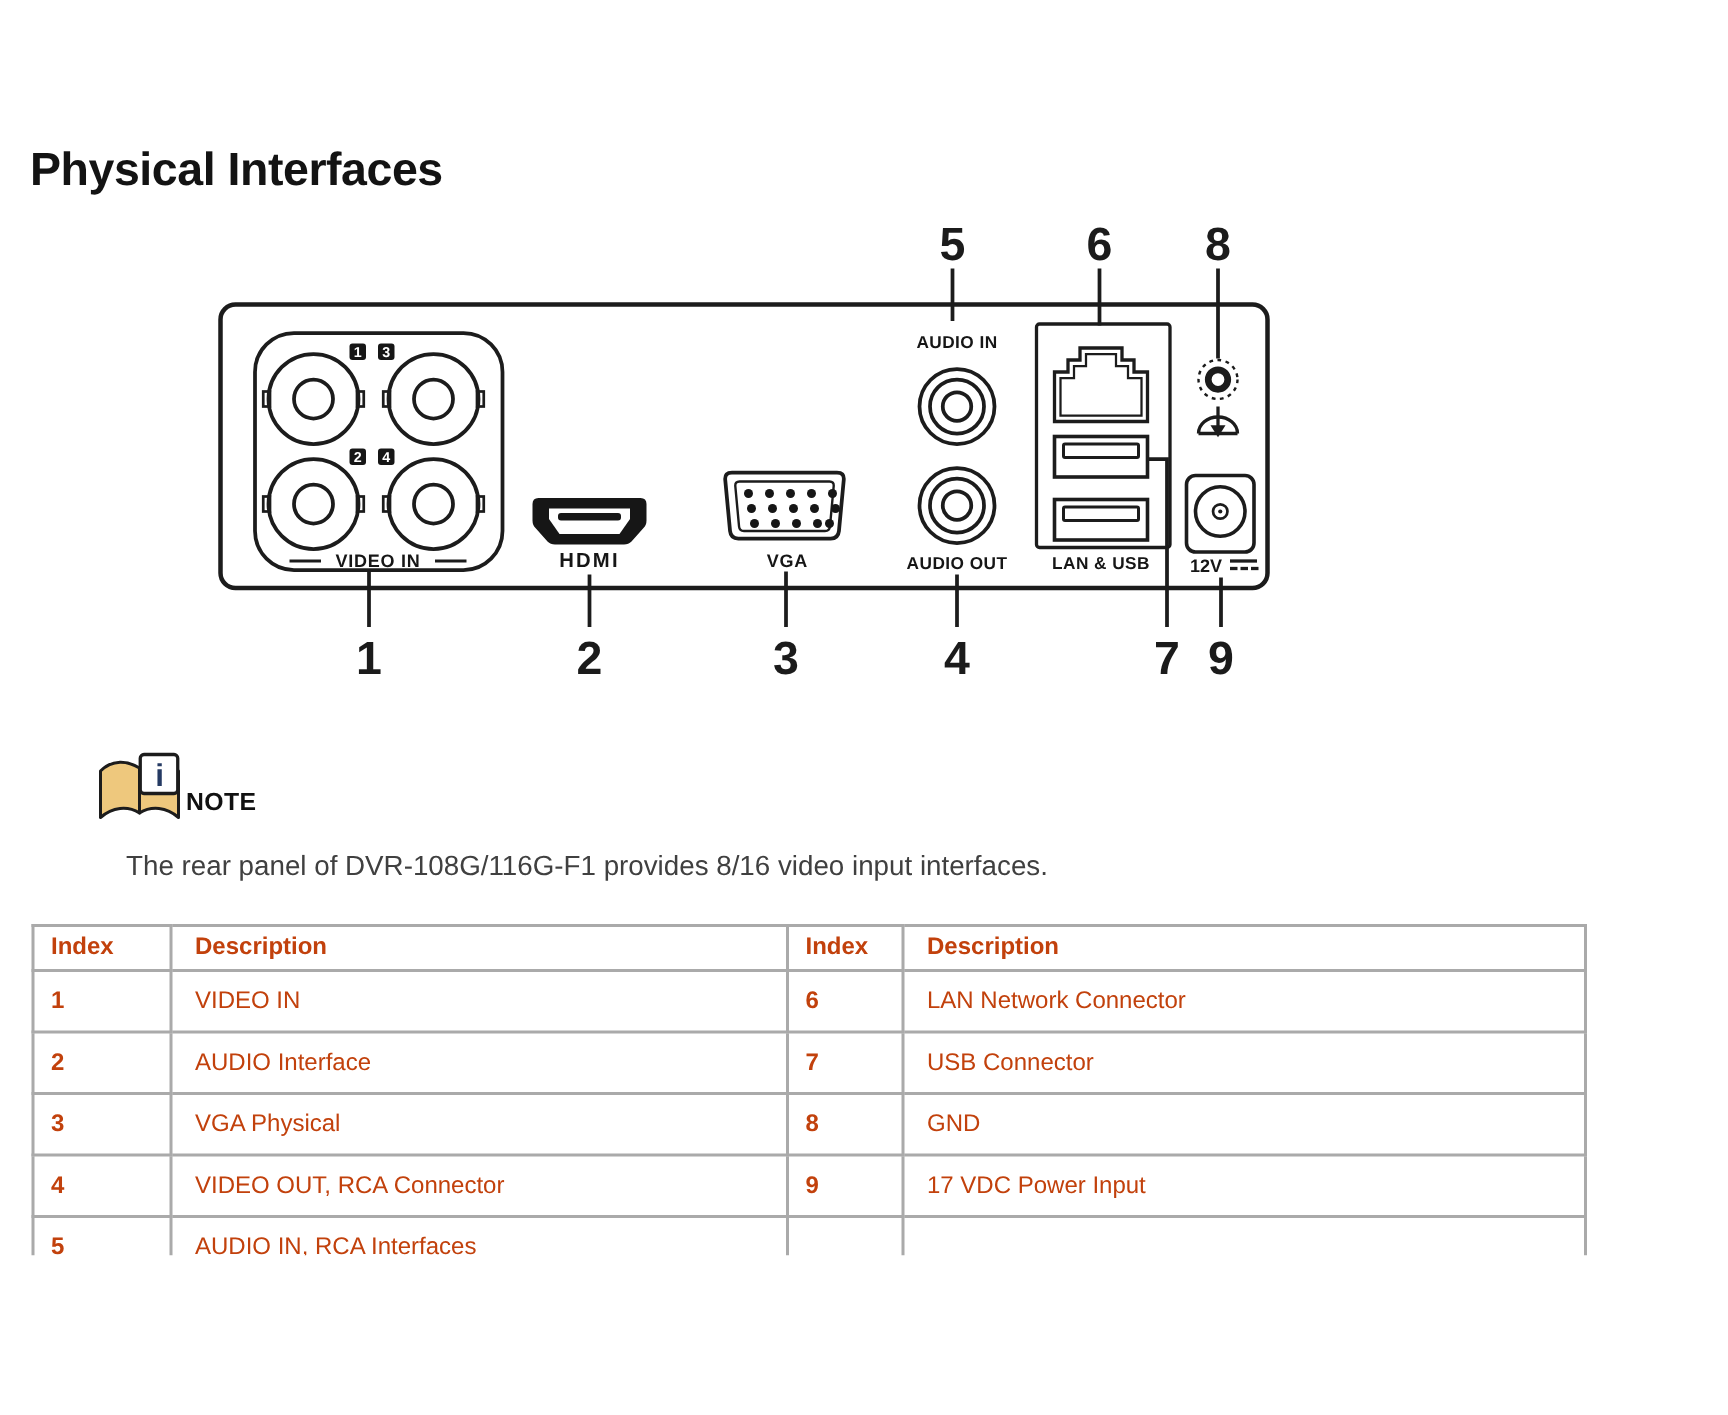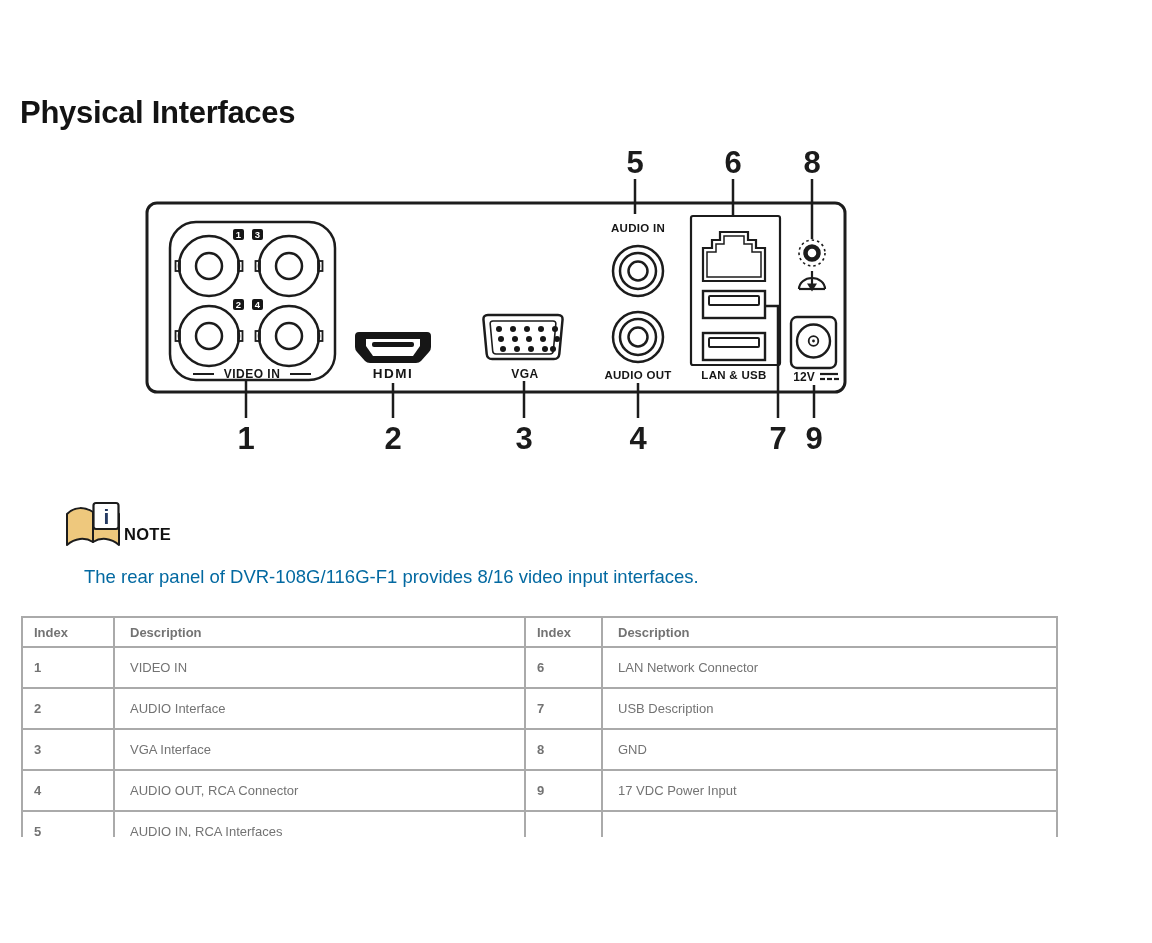--- a/index.html
+++ b/index.html
@@ -2,25 +2,25 @@
 <html><head>
 <meta charset="utf-8">
 <style>
   html,body{margin:0;padding:0;background:#fff;}
   .page{position:relative;width:1152px;height:837px;background:#ffffff;overflow:hidden;
         font-family:"Liberation Sans",sans-serif;color:#161616;}
   .page-title{position:absolute;left:20px;top:95px;font-size:31px;font-weight:bold;
               color:#131313;letter-spacing:-0.3px;}
   .diagram-svg{position:absolute;left:130px;top:140px;}
   .note-svg{position:absolute;left:58px;top:498px;}
-  .note-text{position:absolute;left:84px;top:566px;font-size:18.5px;color:#0369a1;}
+  .note-text{position:absolute;left:84px;top:566px;font-size:18.5px;color:#404040;}
   table.iface{position:absolute;left:21px;top:616px;border-collapse:collapse;table-layout:fixed;
               width:1035px;}
-  table.iface th, table.iface td{border:2px solid #aaaaaa;font-size:13px;vertical-align:middle;
-              white-space:nowrap;overflow:hidden;color:#737373;}
+  table.iface th, table.iface td{border:2px solid #aaaaaa;font-size:16px;vertical-align:middle;
+              white-space:nowrap;overflow:hidden;color:#c2410c;}
   table.iface thead tr{height:30px;}
   table.iface tbody tr{height:41px;}
   table.iface th{text-align:left;font-weight:bold;}
   .col-index-cell{padding-left:11px;}
   .col-desc-cell{padding-left:15px;}
   td.col-index-cell{font-weight:bold;}
   svg text{font-family:"Liberation Sans",sans-serif;}
   .lbl{font-weight:bold;fill:#161616;}
   .callout{font-weight:bold;fill:#1b1b1b;font-size:31px;}
   .outline{fill:none;stroke:#1c1c1c;}
@@ -221,31 +221,31 @@
         <tr>
           <td class="col-index-cell">1</td>
           <td class="col-desc-cell">VIDEO IN</td>
           <td class="col-index-cell">6</td>
           <td class="col-desc-cell">LAN Network Connector</td>
         </tr>
         <tr>
           <td class="col-index-cell">2</td>
           <td class="col-desc-cell">AUDIO Interface</td>
           <td class="col-index-cell">7</td>
-          <td class="col-desc-cell">USB Description</td>
+          <td class="col-desc-cell">USB Connector</td>
         </tr>
         <tr>
           <td class="col-index-cell">3</td>
-          <td class="col-desc-cell">VGA Interface</td>
+          <td class="col-desc-cell">VGA Physical</td>
           <td class="col-index-cell">8</td>
           <td class="col-desc-cell">GND</td>
         </tr>
         <tr>
           <td class="col-index-cell">4</td>
-          <td class="col-desc-cell">AUDIO OUT, RCA Connector</td>
+          <td class="col-desc-cell">VIDEO OUT, RCA Connector</td>
           <td class="col-index-cell">9</td>
           <td class="col-desc-cell">17 VDC Power Input</td>
         </tr>
         <tr>
           <td class="col-index-cell">5</td>
           <td class="col-desc-cell">AUDIO IN, RCA Interfaces</td>
           <td class="col-index-cell"></td>
           <td class="col-desc-cell"></td>
         </tr>
       </tbody>

